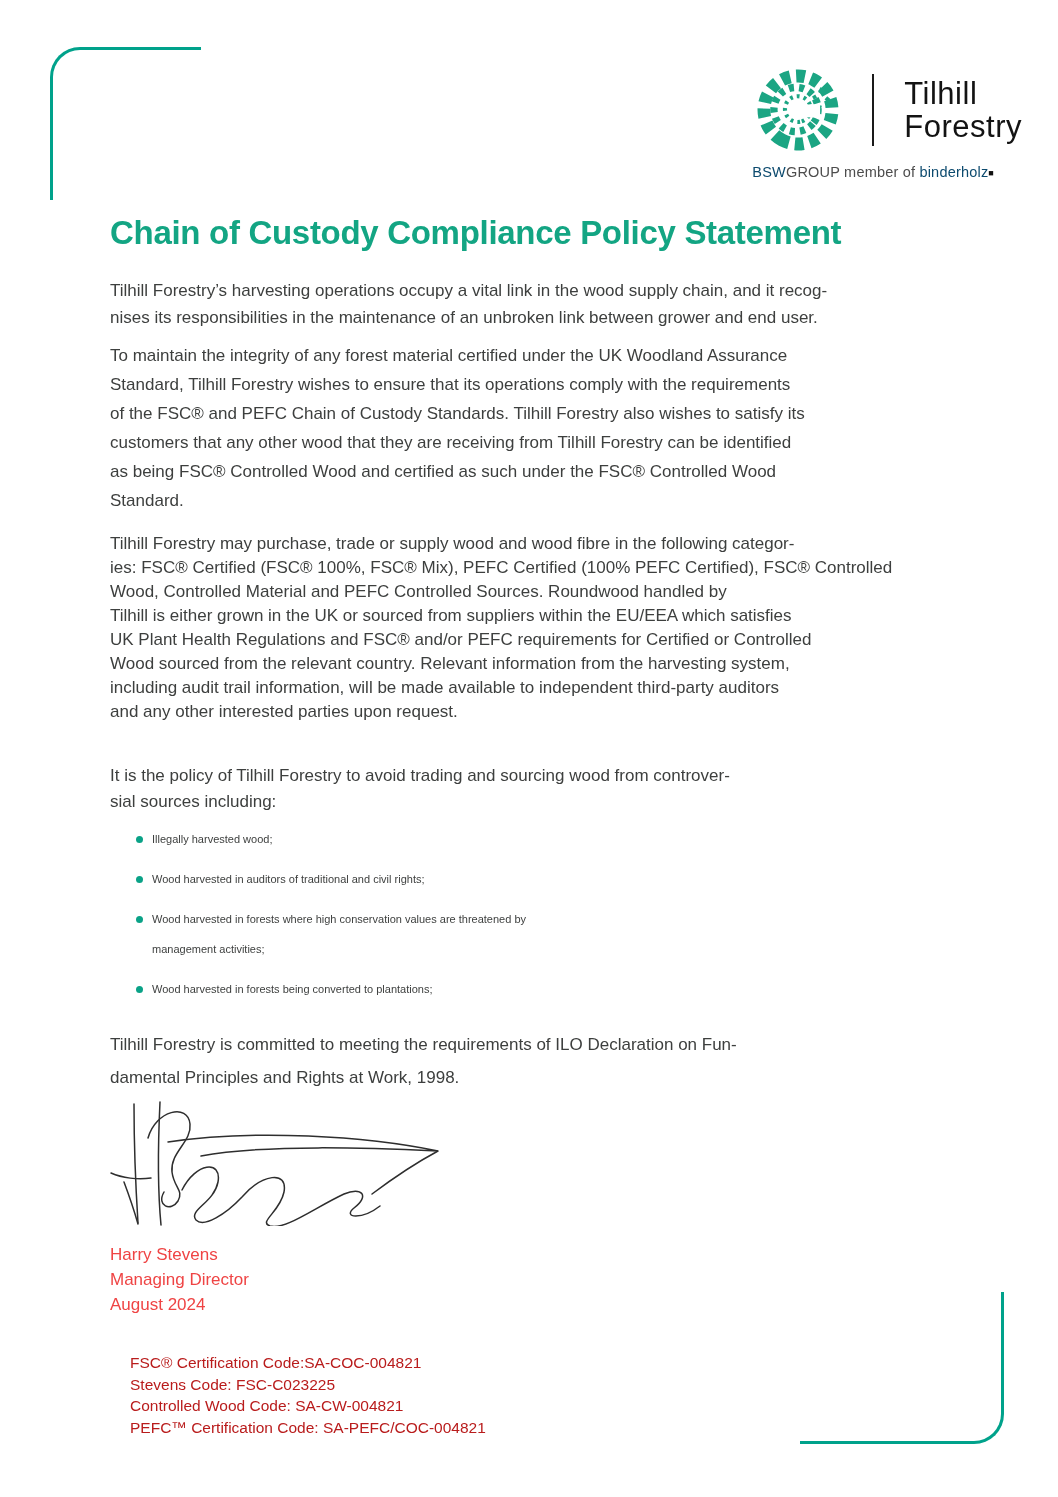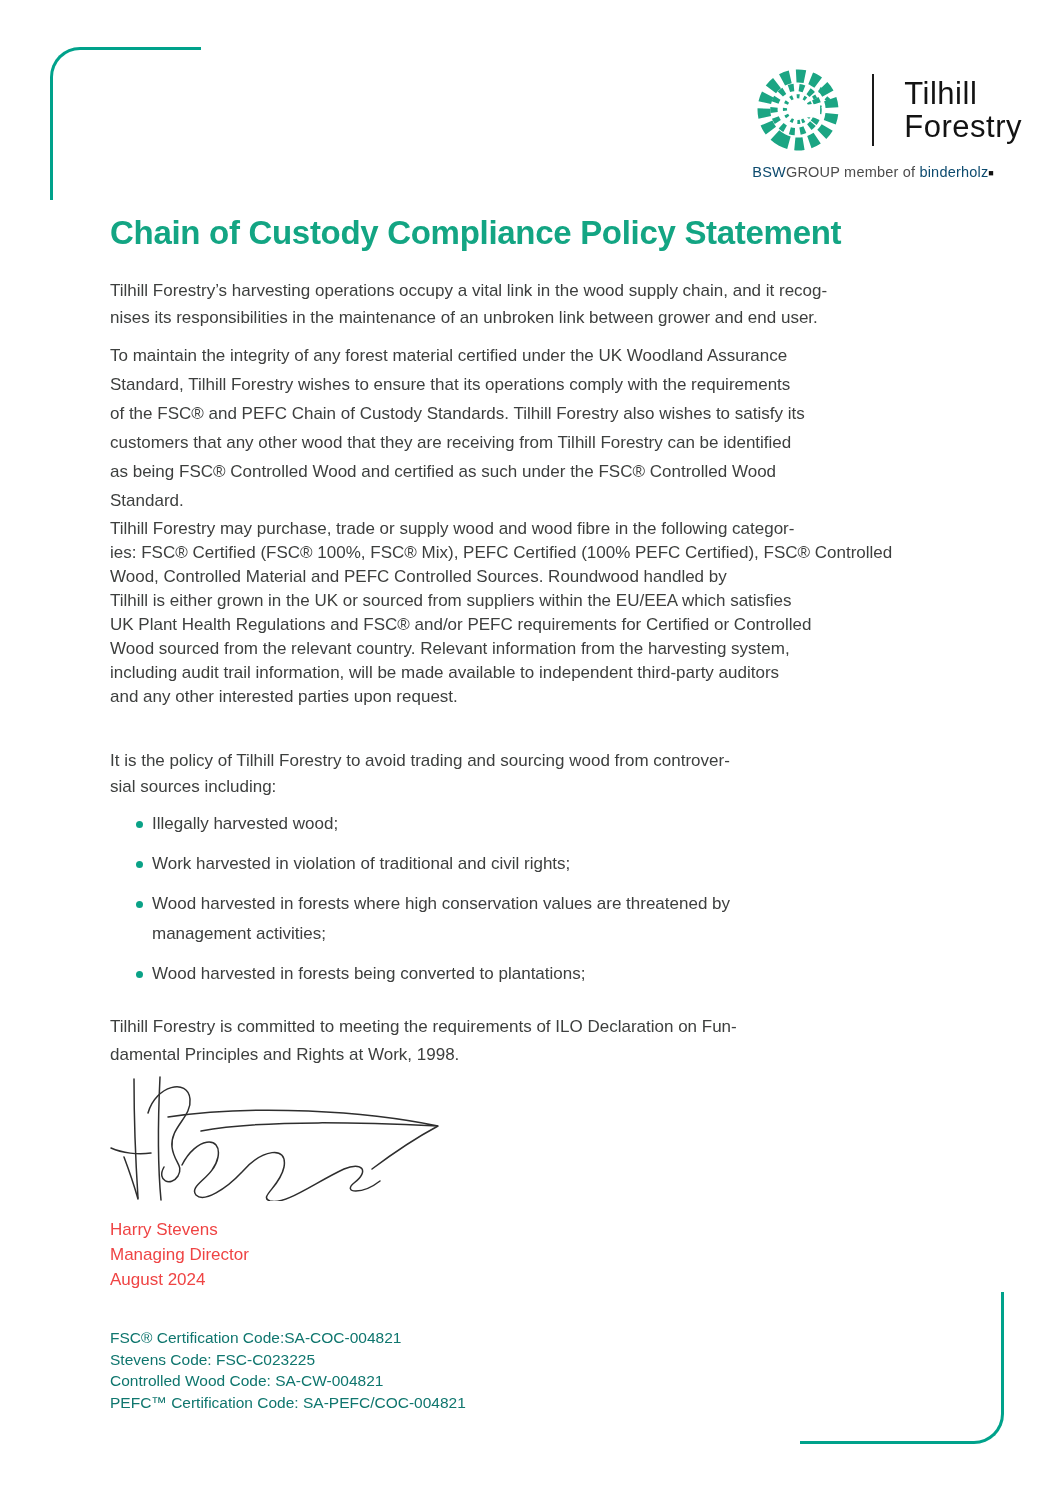--- a/index.html
+++ b/index.html
@@ -46,46 +46,46 @@
   h1.doc-title {
     color: #13a583;
     font-size: 33px;
     letter-spacing: -0.3px;
     font-weight: 700;
     margin-bottom: 25px;
   }
 
   .para { font-size: 17px; white-space: pre-line; }
   .p1 { line-height: 27px; margin-bottom: 10px; }
-  .p2 { line-height: 29px; margin-bottom: 2px; }
+  .p2 { line-height: 29px; margin-bottom: 17px; }
   .p3 { line-height: 24px; margin-bottom: 39px; }
   .p4 { line-height: 26px; margin-bottom: 9px; }
 
   ul.bullet-list { list-style: none; margin-bottom: 24px; }
   ul.bullet-list li {
     display: flex; align-items: flex-start;
-    font-size: 17px; line-height: 30px;
+    font-size: 11px; line-height: 30px;
     margin-bottom: 10px;
   }
   .bullet-dot {
     flex: 0 0 auto;
     width: 7px; height: 7px; border-radius: 50%;
     background: #0aa287;
     margin: 12px 9px 0 26px;
   }
   .bullet-text { white-space: pre-line; }
 
-  .closing { line-height: 28px; margin-bottom: 2px; }
+  .closing { line-height: 33px; margin-bottom: 2px; }
 
   .signature-wrap { margin: 4px 0 16px -6px; }
   .signature-wrap svg { display: block; }
 
   .signatory { font-size: 17px; line-height: 25px; color: #ef4444; }
 
-  .codes { margin-top: 35px; font-size: 15.5px; line-height: 21.5px; color: #0f766e; }
+  .codes { margin-top: 35px; font-size: 15.5px; line-height: 21.5px; color: #b91c1c; margin-left: 20px; }
 </style>
 </head>
 <body>
 
 <div class="page">
 
   <div class="corner-tl"></div>
   <div class="corner-br"></div>
 
   <div class="header">
@@ -141,21 +141,21 @@
     <p class="para p4">It is the policy of Tilhill Forestry to avoid trading and sourcing wood from controver-
 sial sources including:</p>
 
     <ul class="bullet-list">
       <li>
         <span class="bullet-dot"></span>
         <span class="bullet-text">Illegally harvested wood;</span>
       </li>
       <li>
         <span class="bullet-dot"></span>
-        <span class="bullet-text">Work harvested in violation of traditional and civil rights;</span>
+        <span class="bullet-text">Wood harvested in auditors of traditional and civil rights;</span>
       </li>
       <li>
         <span class="bullet-dot"></span>
         <span class="bullet-text">Wood harvested in forests where high conservation values are threatened by
 management activities;</span>
       </li>
       <li>
         <span class="bullet-dot"></span>
         <span class="bullet-text">Wood harvested in forests being converted to plantations;</span>
       </li>

